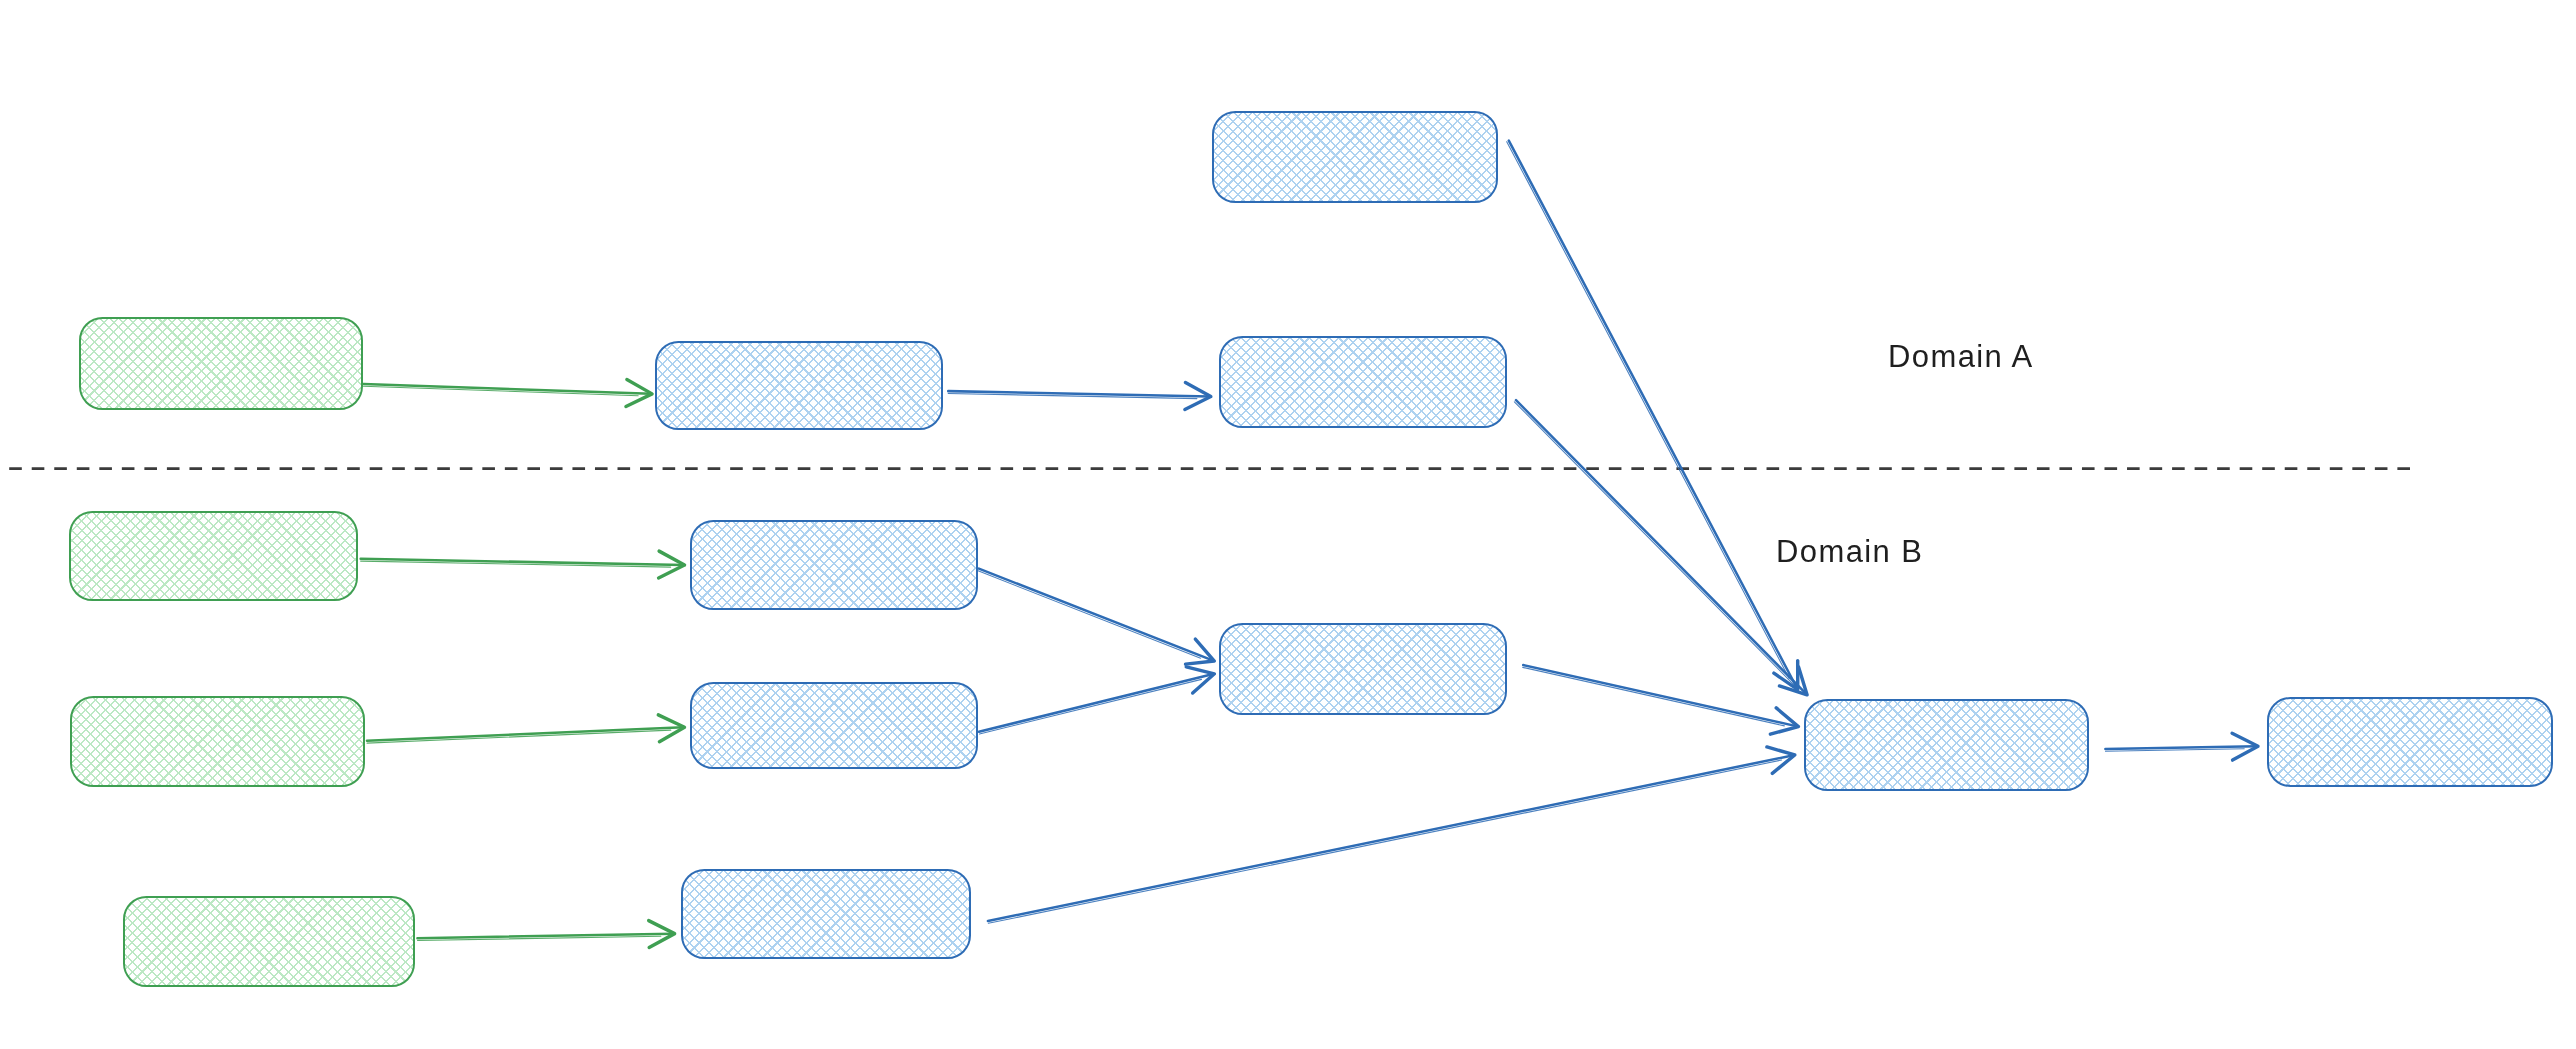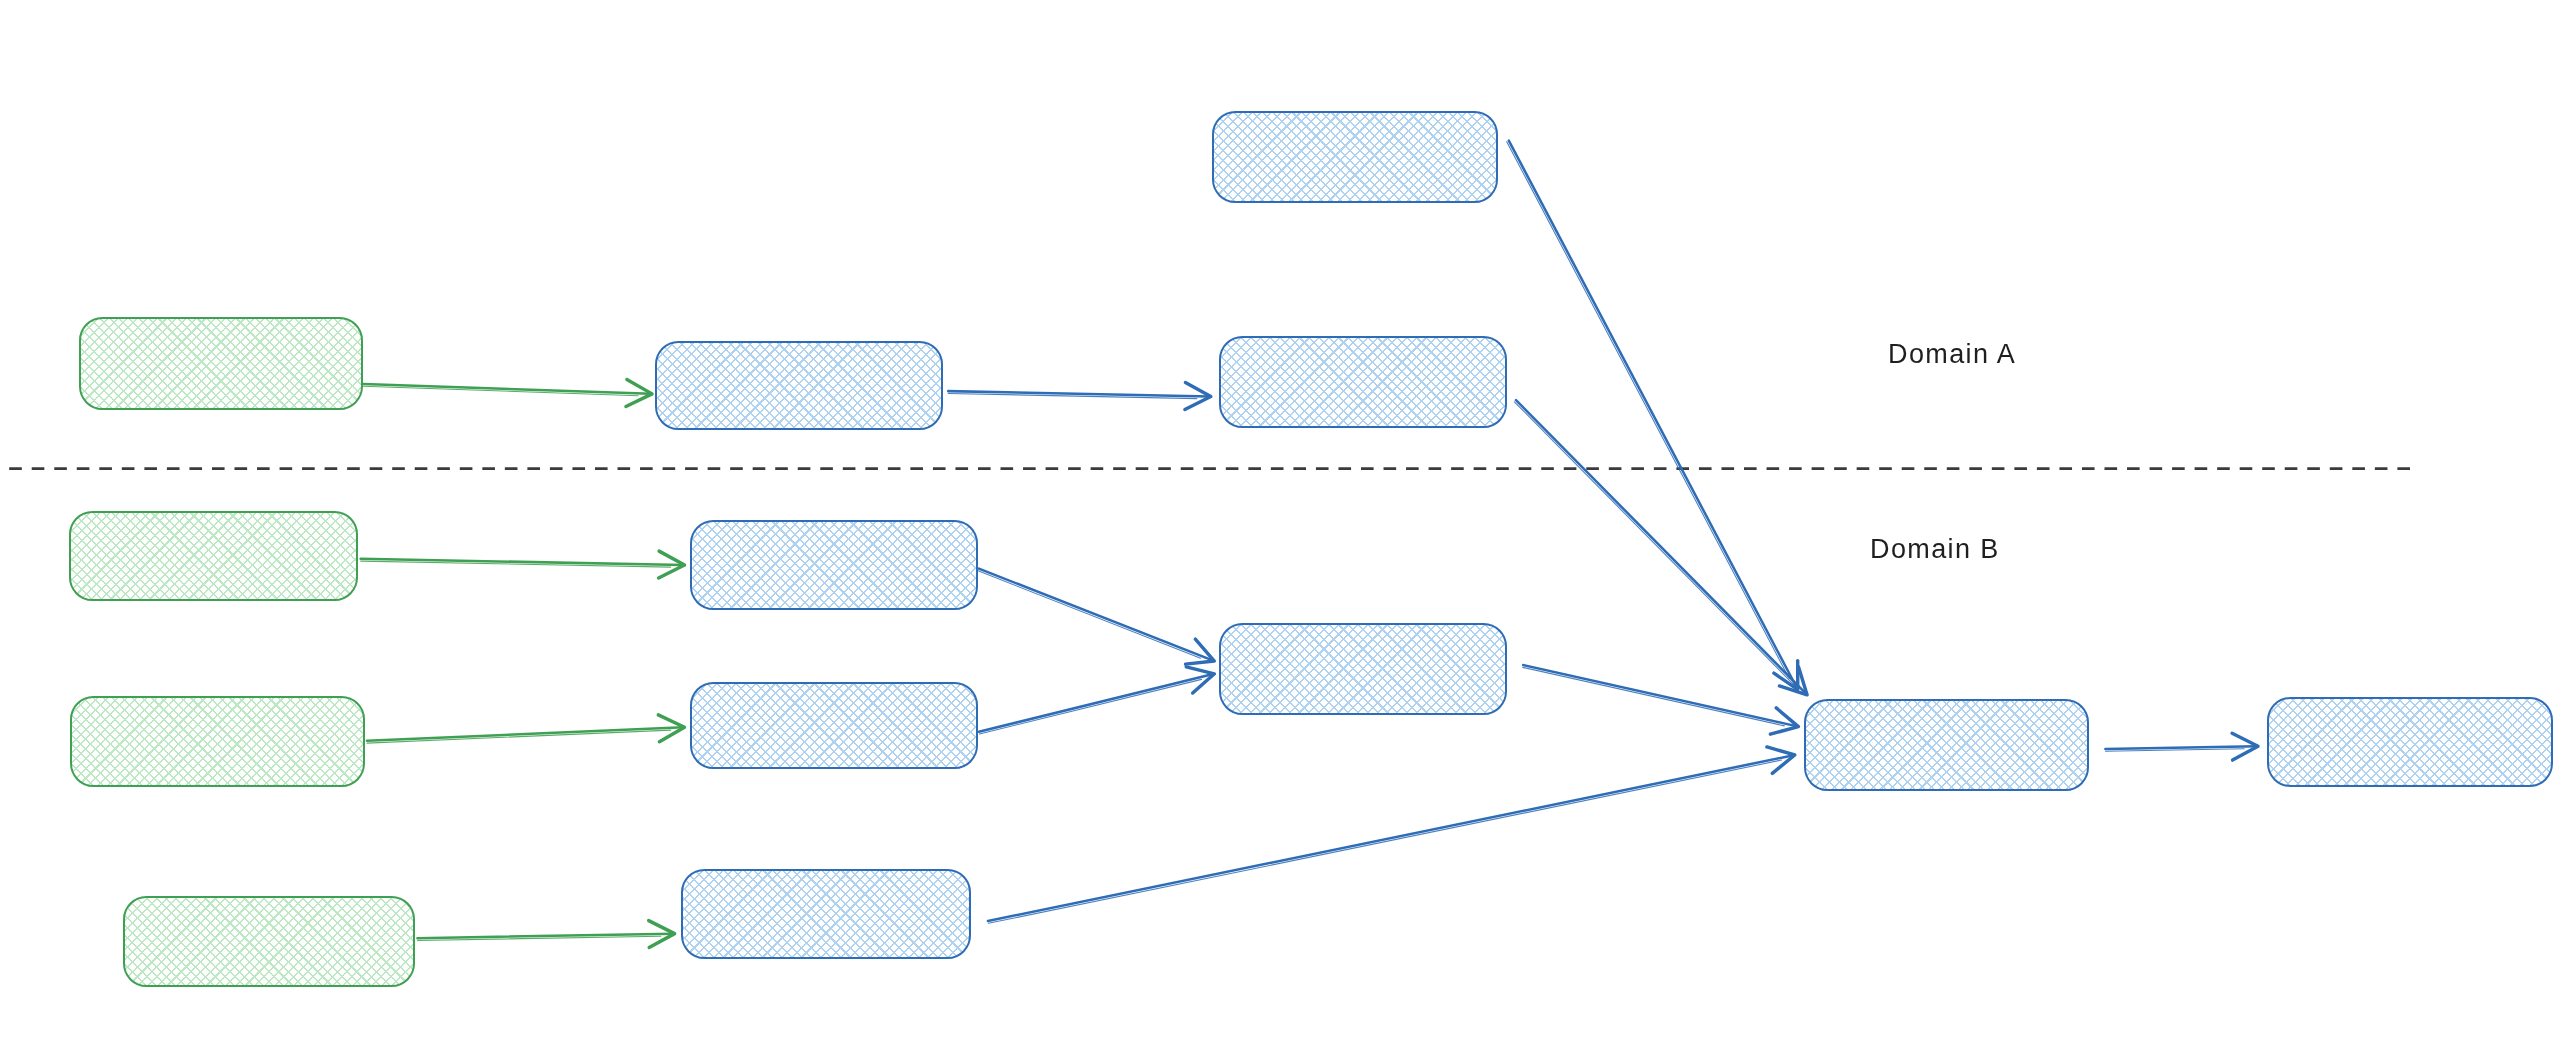--- a/index.html
+++ b/index.html
@@ -25,21 +25,21 @@
       repeating-linear-gradient(-45deg, var(--blue-hatch,#aed2f0) 0 1.5px, transparent 1.5px 6.9px);
   }
   .node.green{
     border-color:var(--green-stroke,#3f9f52);
     background-image:
       repeating-linear-gradient(45deg,  var(--green-hatch,#bce8c4) 0 1.5px, transparent 1.5px 6.9px),
       repeating-linear-gradient(-45deg, var(--green-hatch,#bce8c4) 0 1.5px, transparent 1.5px 6.9px);
   }
   .domain-label{
     position:absolute;
-    font-size:27px;
+    font-size:31px;
     font-weight:400;
     letter-spacing:1.4px;
     color:var(--label,#1f1f1f);
     white-space:nowrap;
   }
 </style>
 </head>
 <body>
 
 <div id="canvas">
@@ -96,21 +96,21 @@
       <g>
         <line x1="1096.5241368435316" y1="1024.5466214028106" x2="1976.811560059167" y2="843.3688967141339" stroke="#2e6cb5" stroke-width="1.2" opacity="0.85" stroke-linecap="round"></line>
         <line x1="1096" y1="1022" x2="1990" y2="838" stroke="#2e6cb5" stroke-width="2.8" stroke-linecap="round" marker-end="url(#arrow-blue)"></line>
       </g>
       <g>
         <line x1="2336.046421170684" y1="833.5995855582981" x2="2490.0486527798475" y2="830.8495457081345" stroke="#2e6cb5" stroke-width="1.2" opacity="0.85" stroke-linecap="round"></line>
         <line x1="2336" y1="831" x2="2504" y2="828" stroke="#2e6cb5" stroke-width="2.8" stroke-linecap="round" marker-end="url(#arrow-blue)"></line>
       </g>
     </svg>
   <div class="domain-label" style="left: 1888px; top: 339px;">Domain A</div>
-  <div class="domain-label" style="left: 1870px; top: 534px;">Domain B</div>
+  <div class="domain-label" style="left: 1776px; top: 534px;">Domain B</div>
 <div class="node blue" style="left: 1212px; top: 111px; width: 286px; height: 92px;"></div>
     <div class="node green" style="left: 79px; top: 317px; width: 284px; height: 93px;"></div>
     <div class="node blue" style="left: 655px; top: 341px; width: 288px; height: 89px;"></div>
     <div class="node blue" style="left: 1219px; top: 336px; width: 288px; height: 92px;"></div>
     <div class="node green" style="left: 69px; top: 511px; width: 289px; height: 90px;"></div>
     <div class="node green" style="left: 70px; top: 696px; width: 295px; height: 91px;"></div>
     <div class="node green" style="left: 123px; top: 896px; width: 292px; height: 91px;"></div>
     <div class="node blue" style="left: 690px; top: 520px; width: 288px; height: 90px;"></div>
     <div class="node blue" style="left: 690px; top: 682px; width: 288px; height: 87px;"></div>
     <div class="node blue" style="left: 681px; top: 869px; width: 290px; height: 90px;"></div>

